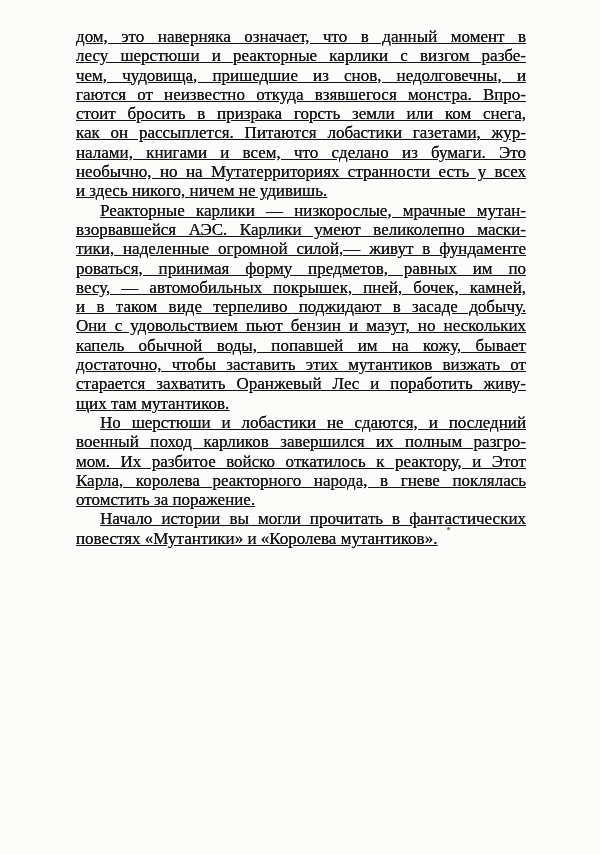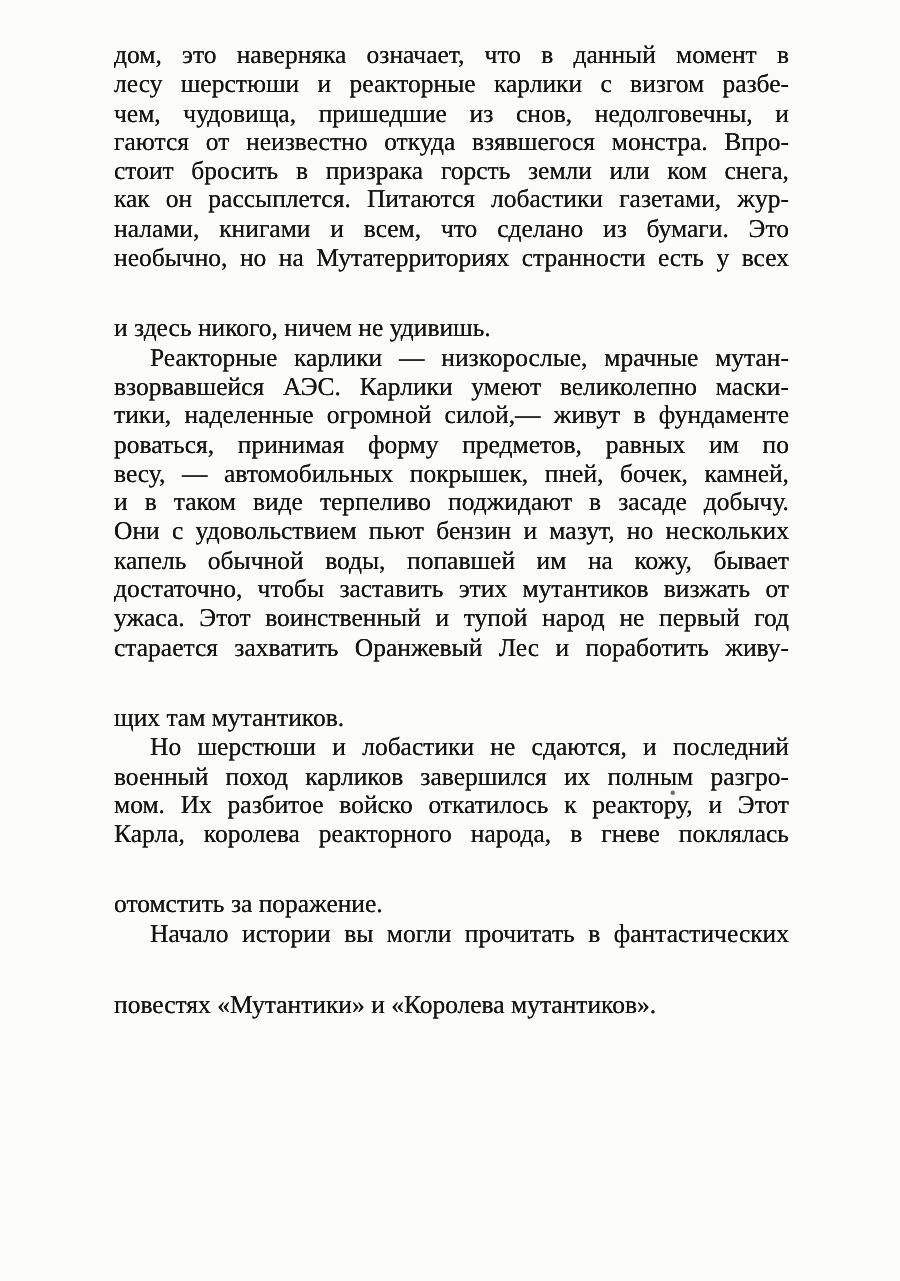--- a/index.html
+++ b/index.html
@@ -31,24 +31,24 @@
   }
   .para {
     margin: 0;
     padding: 0;
   }
   .line {
     text-align: justify;
     text-align-last: justify;
     white-space: normal;
     height: 19.3px;
+    text-decoration: underline;
   }
   .line.last {
     text-align-last: left;
-    margin-top: 28px;
   }
   .line.first-indent {
     text-indent: 24px;
   }
   .scan-speck {
     position: absolute;
     left: 447px;
     top: 527px;
     width: 3px;
     height: 3px;
@@ -76,21 +76,20 @@
       <div class="para">
         <div class="line first-indent">Реакторные карлики — низкорослые, мрачные мутан-</div>
         <div class="line">взорвавшейся АЭС. Карлики умеют великолепно маски-</div>
         <div class="line">тики, наделенные огромной силой,— живут в фундаменте</div>
         <div class="line">роваться, принимая форму предметов, равных им по</div>
         <div class="line">весу, — автомобильных покрышек, пней, бочек, камней,</div>
         <div class="line">и в таком виде терпеливо поджидают в засаде добычу.</div>
         <div class="line">Они с удовольствием пьют бензин и мазут, но нескольких</div>
         <div class="line">капель обычной воды, попавшей им на кожу, бывает</div>
         <div class="line">достаточно, чтобы заставить этих мутантиков визжать от</div>
-        <div class="line">ужаса. Этот воинственный и тупой народ не первый год</div>
         <div class="line">старается захватить Оранжевый Лес и поработить живу-</div>
         <div class="line last">щих там мутантиков.</div>
       </div>
       <div class="para">
         <div class="line first-indent">Но шерстюши и лобастики не сдаются, и последний</div>
         <div class="line">военный поход карликов завершился их полным разгро-</div>
         <div class="line">мом. Их разбитое войско откатилось к реактору, и Этот</div>
         <div class="line">Карла, королева реакторного народа, в гневе поклялась</div>
         <div class="line last">отомстить за поражение.</div>
       </div>

